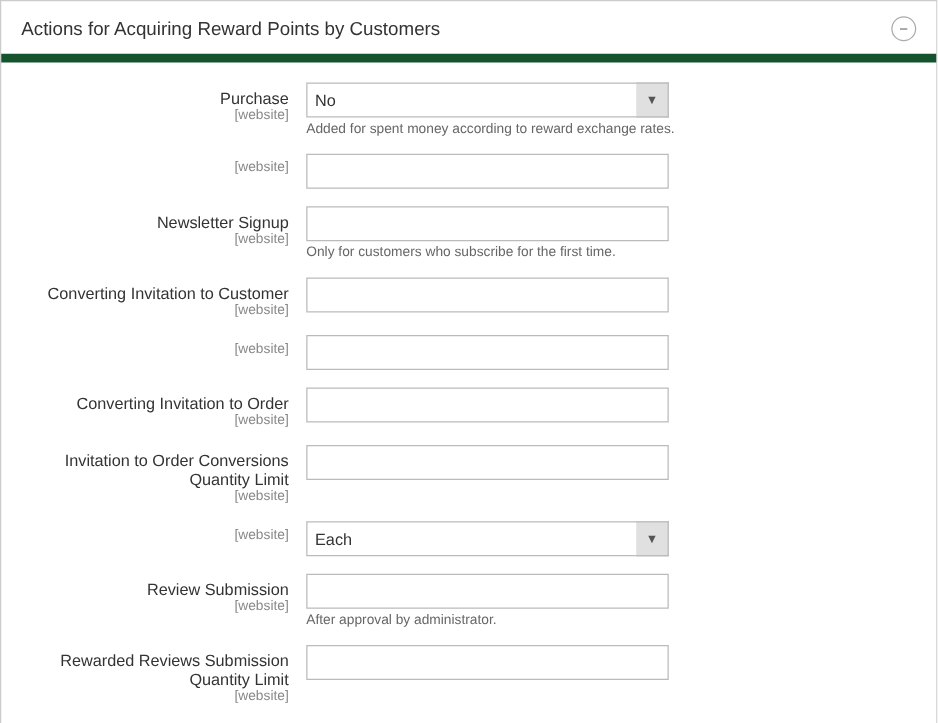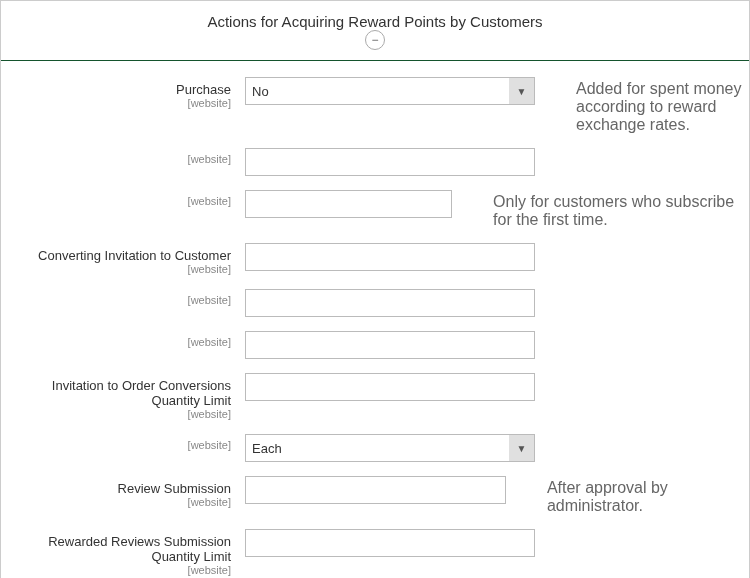--- a/index.html
+++ b/index.html
@@ -21,22 +21,21 @@
       border: 1px solid #ccc;
       background: #fff;
       padding: 0;
     }
 
     .page-header {
       display: flex;
       justify-content: space-between;
       align-items: center;
       padding: 12px 16px 10px 16px;
-      border-bottom: 1px solid #14532d;
-      flex-direction: column;
+      border-bottom: 7px solid #14532d;
     }
 
     .page-title {
       font-size: 15px;
       font-weight: normal;
       color: #333;
     }
 
     .collapse-icon {
       width: 20px;
@@ -79,36 +78,36 @@
 
     .form-sublabel {
       display: block;
       font-size: 11px;
       color: #888;
     }
 
     .form-field-col {
       flex: 1;
       display: flex;
-      gap: 41px;
+      flex-direction: column;
     }
 
     .form-input {
       width: 290px;
       height: 28px;
       border: 1px solid #bbb;
       padding: 3px 6px;
       font-size: 13px;
       color: #333;
       background: #fff;
       outline: none;
     }
 
     .form-hint {
-      font-size: 16px;
+      font-size: 11px;
       color: #666;
       margin-top: 3px;
     }
 
     .select-wrapper {
       position: relative;
       width: 290px;
       display: inline-block;
     }
 
@@ -169,20 +168,21 @@
       <div class="form-row">
         <div class="form-label-col">
           <span class="form-sublabel">[website]</span>
         </div>
         <div class="form-field-col">
           <input type="text" class="form-input" style="">
         </div>
       </div>
       <div class="form-row">
         <div class="form-label-col">
+          <span class="form-label">Newsletter Signup</span>
           <span class="form-sublabel">[website]</span>
         </div>
         <div class="form-field-col">
           <input type="text" class="form-input" style="">
           <div class="form-hint">Only for customers who subscribe for the first time.</div>
         </div>
       </div>
       <div class="form-row">
         <div class="form-label-col">
           <span class="form-label">Converting Invitation to Customer</span>
@@ -195,20 +195,21 @@
       <div class="form-row">
         <div class="form-label-col">
           <span class="form-sublabel">[website]</span>
         </div>
         <div class="form-field-col">
           <input type="text" class="form-input" style="">
         </div>
       </div>
       <div class="form-row">
         <div class="form-label-col">
+          <span class="form-label">Converting Invitation to Order</span>
           <span class="form-sublabel">[website]</span>
         </div>
         <div class="form-field-col">
           <input type="text" class="form-input" style="">
         </div>
       </div>
       <div class="form-row">
         <div class="form-label-col">
           <span class="form-label">Invitation to Order Conversions Quantity Limit</span>
           <span class="form-sublabel">[website]</span>

